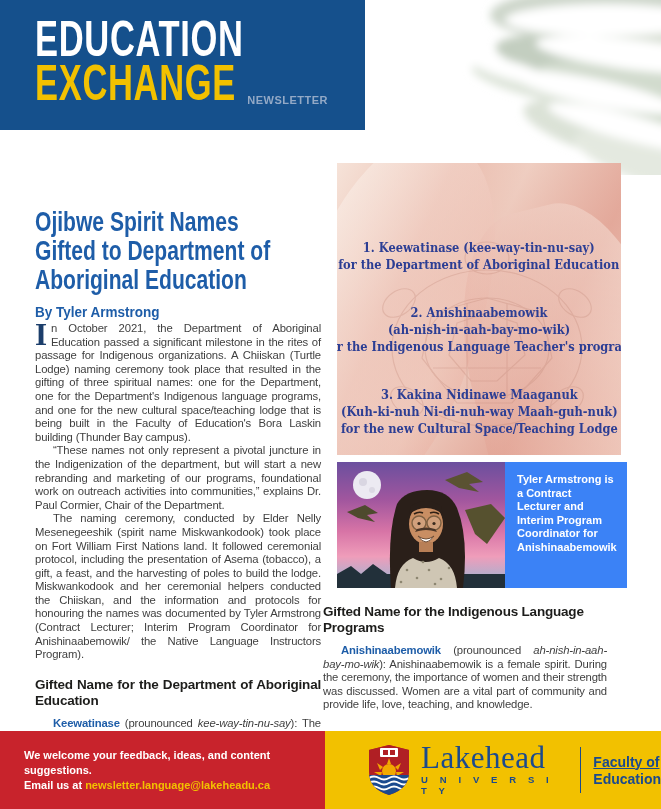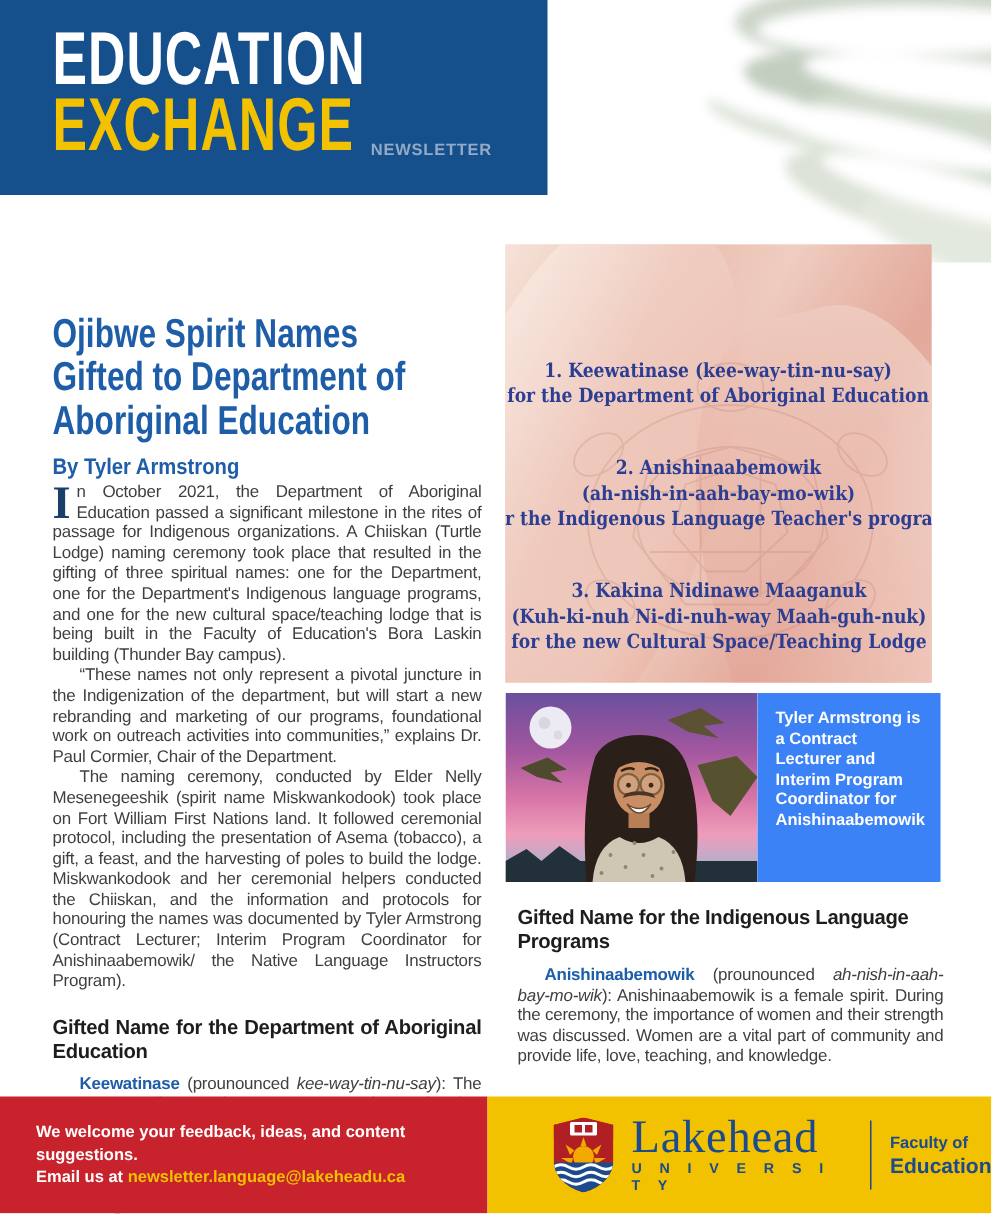--- a/index.html
+++ b/index.html
@@ -81,42 +81,42 @@
 
   
   .photo-row { position:absolute; left:337px; top:462px; width:284px; height:126px; display:flex; }
   .photo { width:168px; height:126px; flex:0 0 168px; }
   .caption-box {
     flex:1; background:#3b82f6; color:#ffffff; padding:11px 10px 10px 12px;
     font-size:11px; font-weight:bold; line-height:13.5px;
   }
 
   
-  .right-lower { position:absolute; left:345px; top:604px; width:284px; }
+  .right-lower { position:absolute; left:323px; top:604px; width:284px; }
   .right-lower .sect-head { margin-top:0; margin-bottom:8px; }
   .continued { text-align:right; color:#4a4a4a; font-size:11px; margin-top:24px; letter-spacing:-0.1px; }
 
   
   .footer { position:absolute; left:0; top:731px; width:661px; height:78px; display:flex; }
   .footer-red {
     width:325px; background:#c8232c; color:#ffffff;
     display:flex; flex-direction:column; justify-content:center;
     padding-left:24px; font-size:11px; font-weight:bold; line-height:15px;
   }
   .footer-email { color:#f2c100; }
   .footer-yellow {
     flex:1; background:#f2c100; display:flex; align-items:center; padding-left:44px;
   }
   .shield { width:40px; height:50px; flex:0 0 40px; }
   .wordmark { margin-left:12px; color:#1b4a8e; }
   .wordmark .lk { font-family:"Liberation Serif", serif; font-size:31px; line-height:28px; letter-spacing:0.5px; }
   .wordmark .univ { font-size:9.5px; font-weight:bold; letter-spacing:4.6px; margin-top:2px; }
   .vdivider { width:2px; height:46px; background:#1b4a8e; margin:0 12px 0 14px; }
   .faculty { color:#1b4a8e; }
-  .faculty .f1 { font-size:11px; font-weight:bold; }
+  .faculty .f1 { font-size:14px; font-weight:bold;text-decoration:underline; }
   .faculty .f2 { font-size:14px; font-weight:bold; margin-top:1px; }
 </style>
 </head>
 <body>
 
 <div class="page">
 
   <svg class="snow-art" viewBox="0 0 301 175">
     <defs>
         <filter id="soft" x="-30%" y="-30%" width="160%" height="160%">

